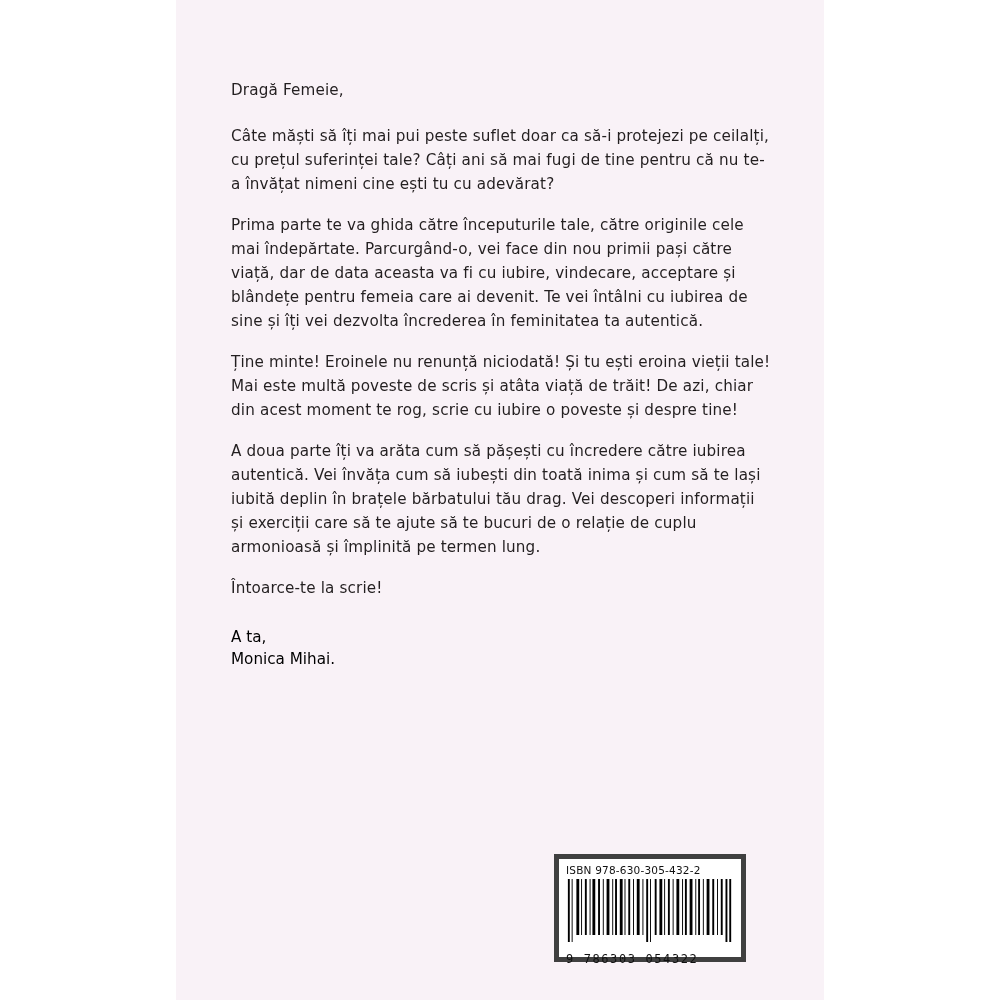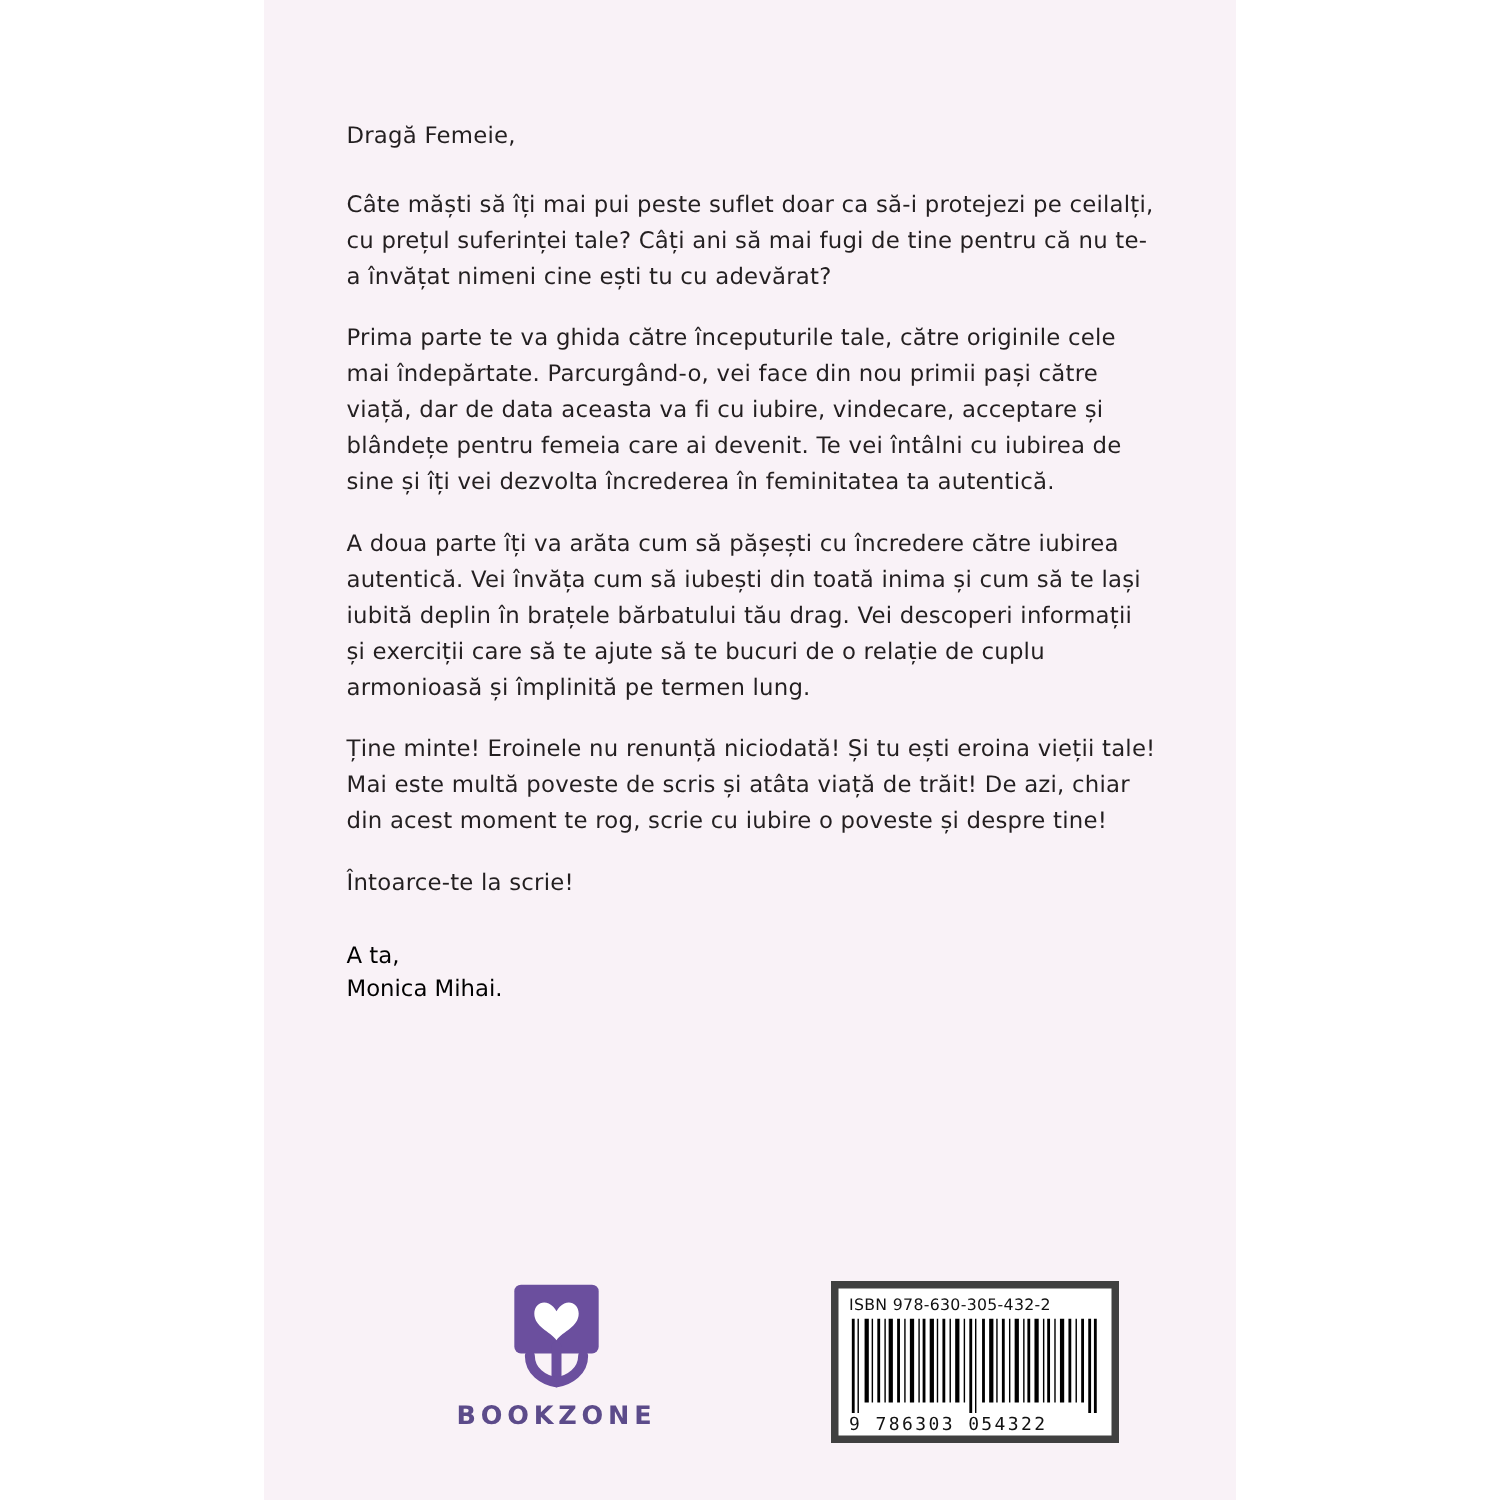--- a/index.html
+++ b/index.html
@@ -107,61 +107,52 @@
     margin-bottom: 3px;
   }
 
   #barcode-bars {
     height: 63px;
     width: 100%;
     display: block;
   }
 
   #barcode-digits {
-    margin-top: 0;
+    margin-top: 10px;
     font-size: 12px;
     font-family: "DejaVu Sans Mono", monospace;
     color: #111111;
     letter-spacing: 1.6px;
     white-space: nowrap;
   }
 </style>
 </head>
 <body>
 
 <div id="page">
 
   <div id="cover">
 
     <div id="letter">
 
       <p class="para salutation">Dragă Femeie,</p>
 
       <p class="para">Câte măști să îți mai pui peste suflet doar ca să-i protejezi pe ceilalți, cu prețul suferinței tale? Câți ani să mai fugi de tine pentru că nu te-a învățat nimeni cine ești tu cu adevărat?</p>
       <p class="para">Prima parte te va ghida către începuturile tale, către originile cele mai îndepărtate. Parcurgând-o, vei face din nou primii pași către viață, dar de data aceasta va fi cu iubire, vindecare, acceptare și blândețe pentru femeia care ai devenit. Te vei întâlni cu iubirea de sine și îți vei dezvolta încrederea în feminitatea ta autentică.</p>
+      <p class="para">Ține minte! Eroinele nu renunță niciodată! Și tu ești eroina vieții tale! Mai este multă poveste de scris și atâta viață de trăit! De azi, chiar din acest moment te rog, scrie cu iubire o poveste și despre tine!</p>
       <p class="para">A doua parte îți va arăta cum să pășești cu încredere către iubirea autentică. Vei învăța cum să iubești din toată inima și cum să te lași iubită deplin în brațele bărbatului tău drag. Vei descoperi informații și exerciții care să te ajute să te bucuri de o relație de cuplu armonioasă și împlinită pe termen lung.</p>
-      <p class="para">Ține minte! Eroinele nu renunță niciodată! Și tu ești eroina vieții tale! Mai este multă poveste de scris și atâta viață de trăit! De azi, chiar din acest moment te rog, scrie cu iubire o poveste și despre tine!</p>
       <p class="para">Întoarce-te la scrie!</p>
 
       <div class="signoff-block">
         <p class="signoff-line">A ta,</p>
         <p class="signoff-line">Monica Mihai.</p>
       </div>
 
     </div>
 
-    <div id="logo-block">
-      <svg id="logo-mark" viewBox="0 0 100 100">
-        <path d="M18 6 H82 A6 6 0 0 1 88 12 V62 A6 6 0 0 1 82 68 H18 A6 6 0 0 1 12 62 V12 A6 6 0 0 1 18 6 Z" fill="#6b4f9e"></path>
-        <path d="M50 62 L50 94" stroke="#6b4f9e" stroke-width="9" stroke-linecap="round" fill="none"></path>
-        <path d="M26 70 C26 84 38 92 50 94 C62 92 74 84 74 70" fill="none" stroke="#6b4f9e" stroke-width="9" stroke-linecap="round"></path>
-        <path d="M50 56 C44 48 30 44 30 32 C30 24 37 20 43 23 C46 24.5 48.5 27 50 30 C51.5 27 54 24.5 57 23 C63 20 70 24 70 32 C70 44 56 48 50 56 Z" fill="#ffffff"></path>
-      </svg>
-      <div id="logo-text">BOOKZONE</div>
-    </div>
 
     <div id="barcode-box">
       <div id="isbn-text">ISBN 978-630-305-432-2</div>
       <svg id="barcode-bars" viewBox="0 0 178 63" preserveAspectRatio="none">
         <rect x="0" y="0" width="178" height="63" fill="#ffffff"></rect>
         <g fill="#000000">
           <rect x="2" y="0" width="2" height="63"></rect>
           <rect x="6" y="0" width="1" height="63"></rect>
           <rect x="11" y="0" width="3" height="56"></rect>
           <rect x="16" y="0" width="1" height="56"></rect>

